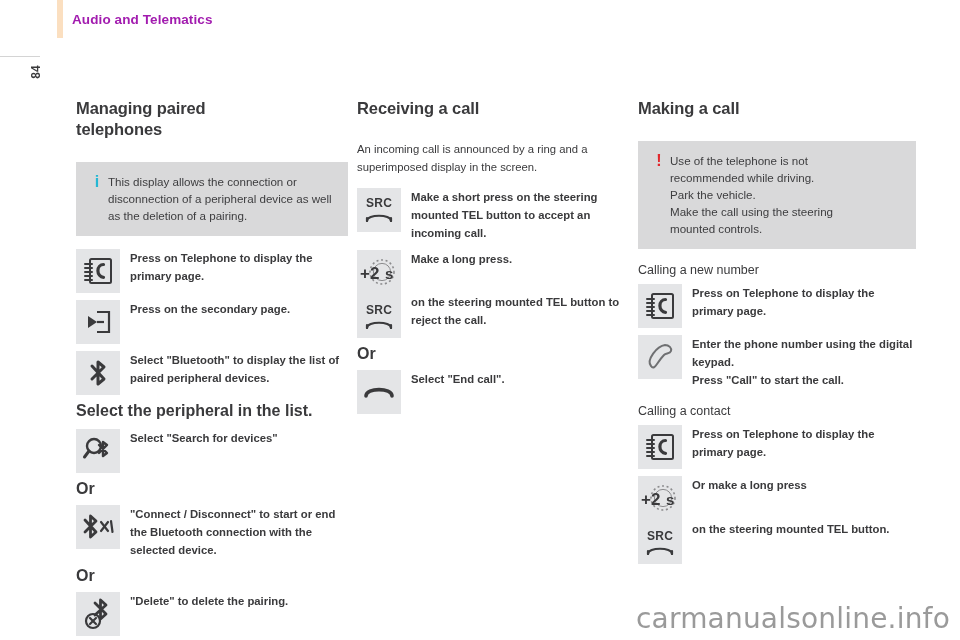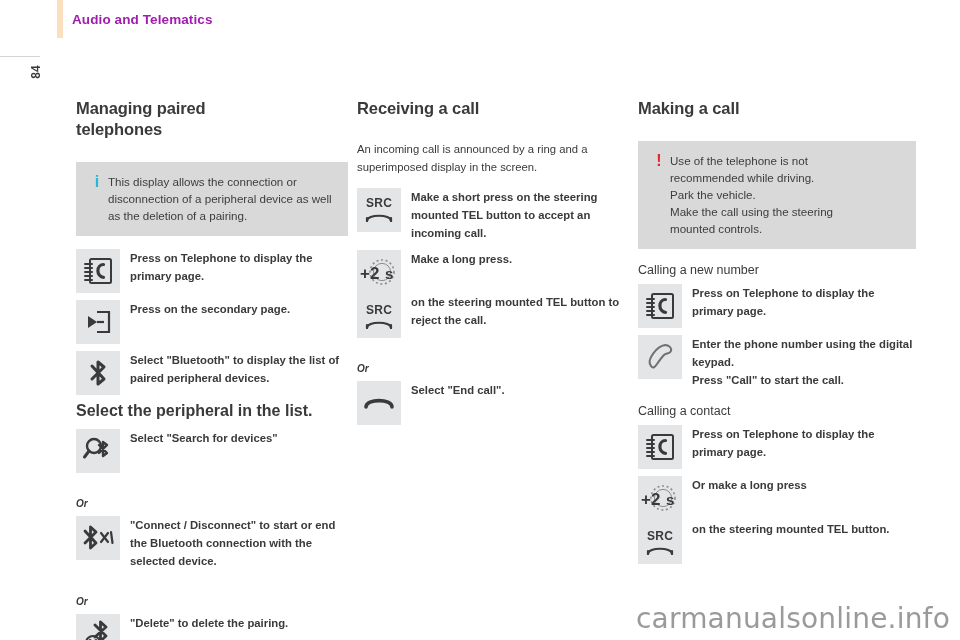--- a/index.html
+++ b/index.html
@@ -114,25 +114,24 @@
     line-height: 1.58;
     padding-top: 1px;
   }
   .standalone {
     font-size: 16px;
     font-weight: bold;
     color: #3a3a3c;
     margin: 7px 0 9px 0;
   }
   .or {
-    font-size: 10px;
-    font-weight: bold;
-    color: #3a3a3c;
-    margin: 25px 0 7px 0;
-    font-style: italic;
+    font-size: 16px;
+    font-weight: bold;
+    color: #3a3a3c;
+    margin: 7px 0 7px 0;
   }
   .body-text {
     font-size: 11.3px;
     font-weight: normal;
     color: #3a3a3c;
     line-height: 1.55;
     margin-bottom: 12px;
   }
 
   

